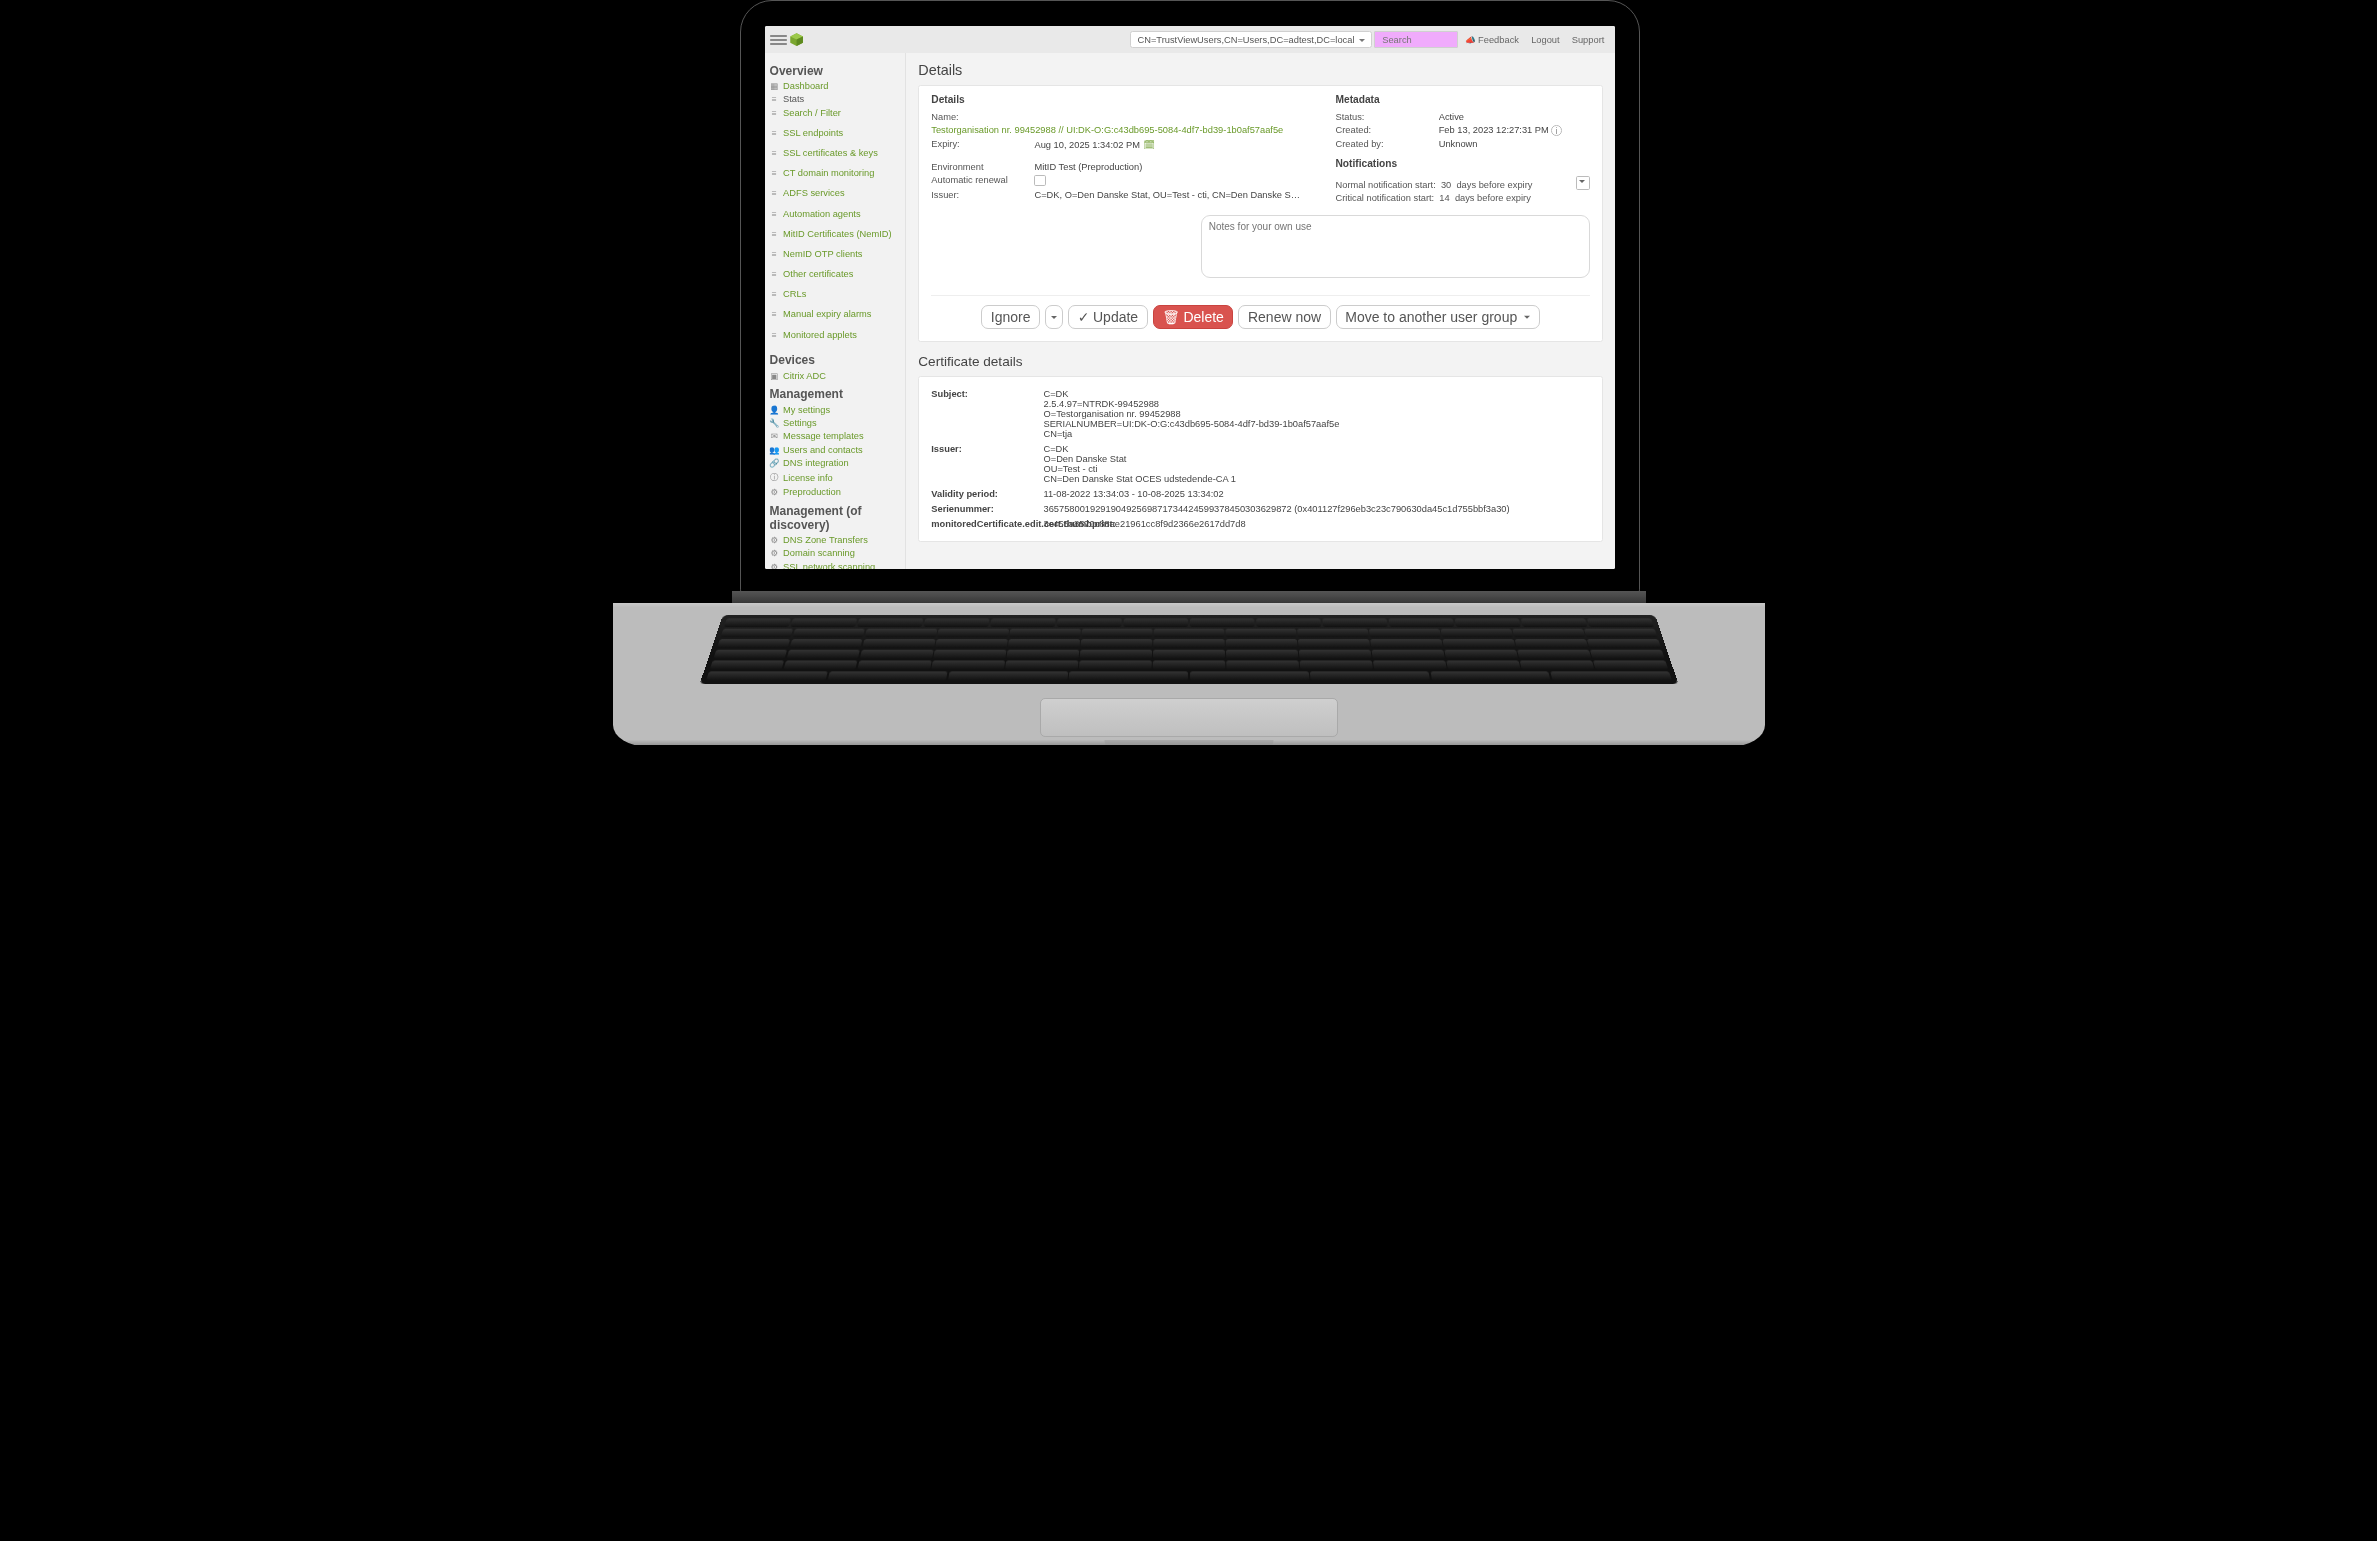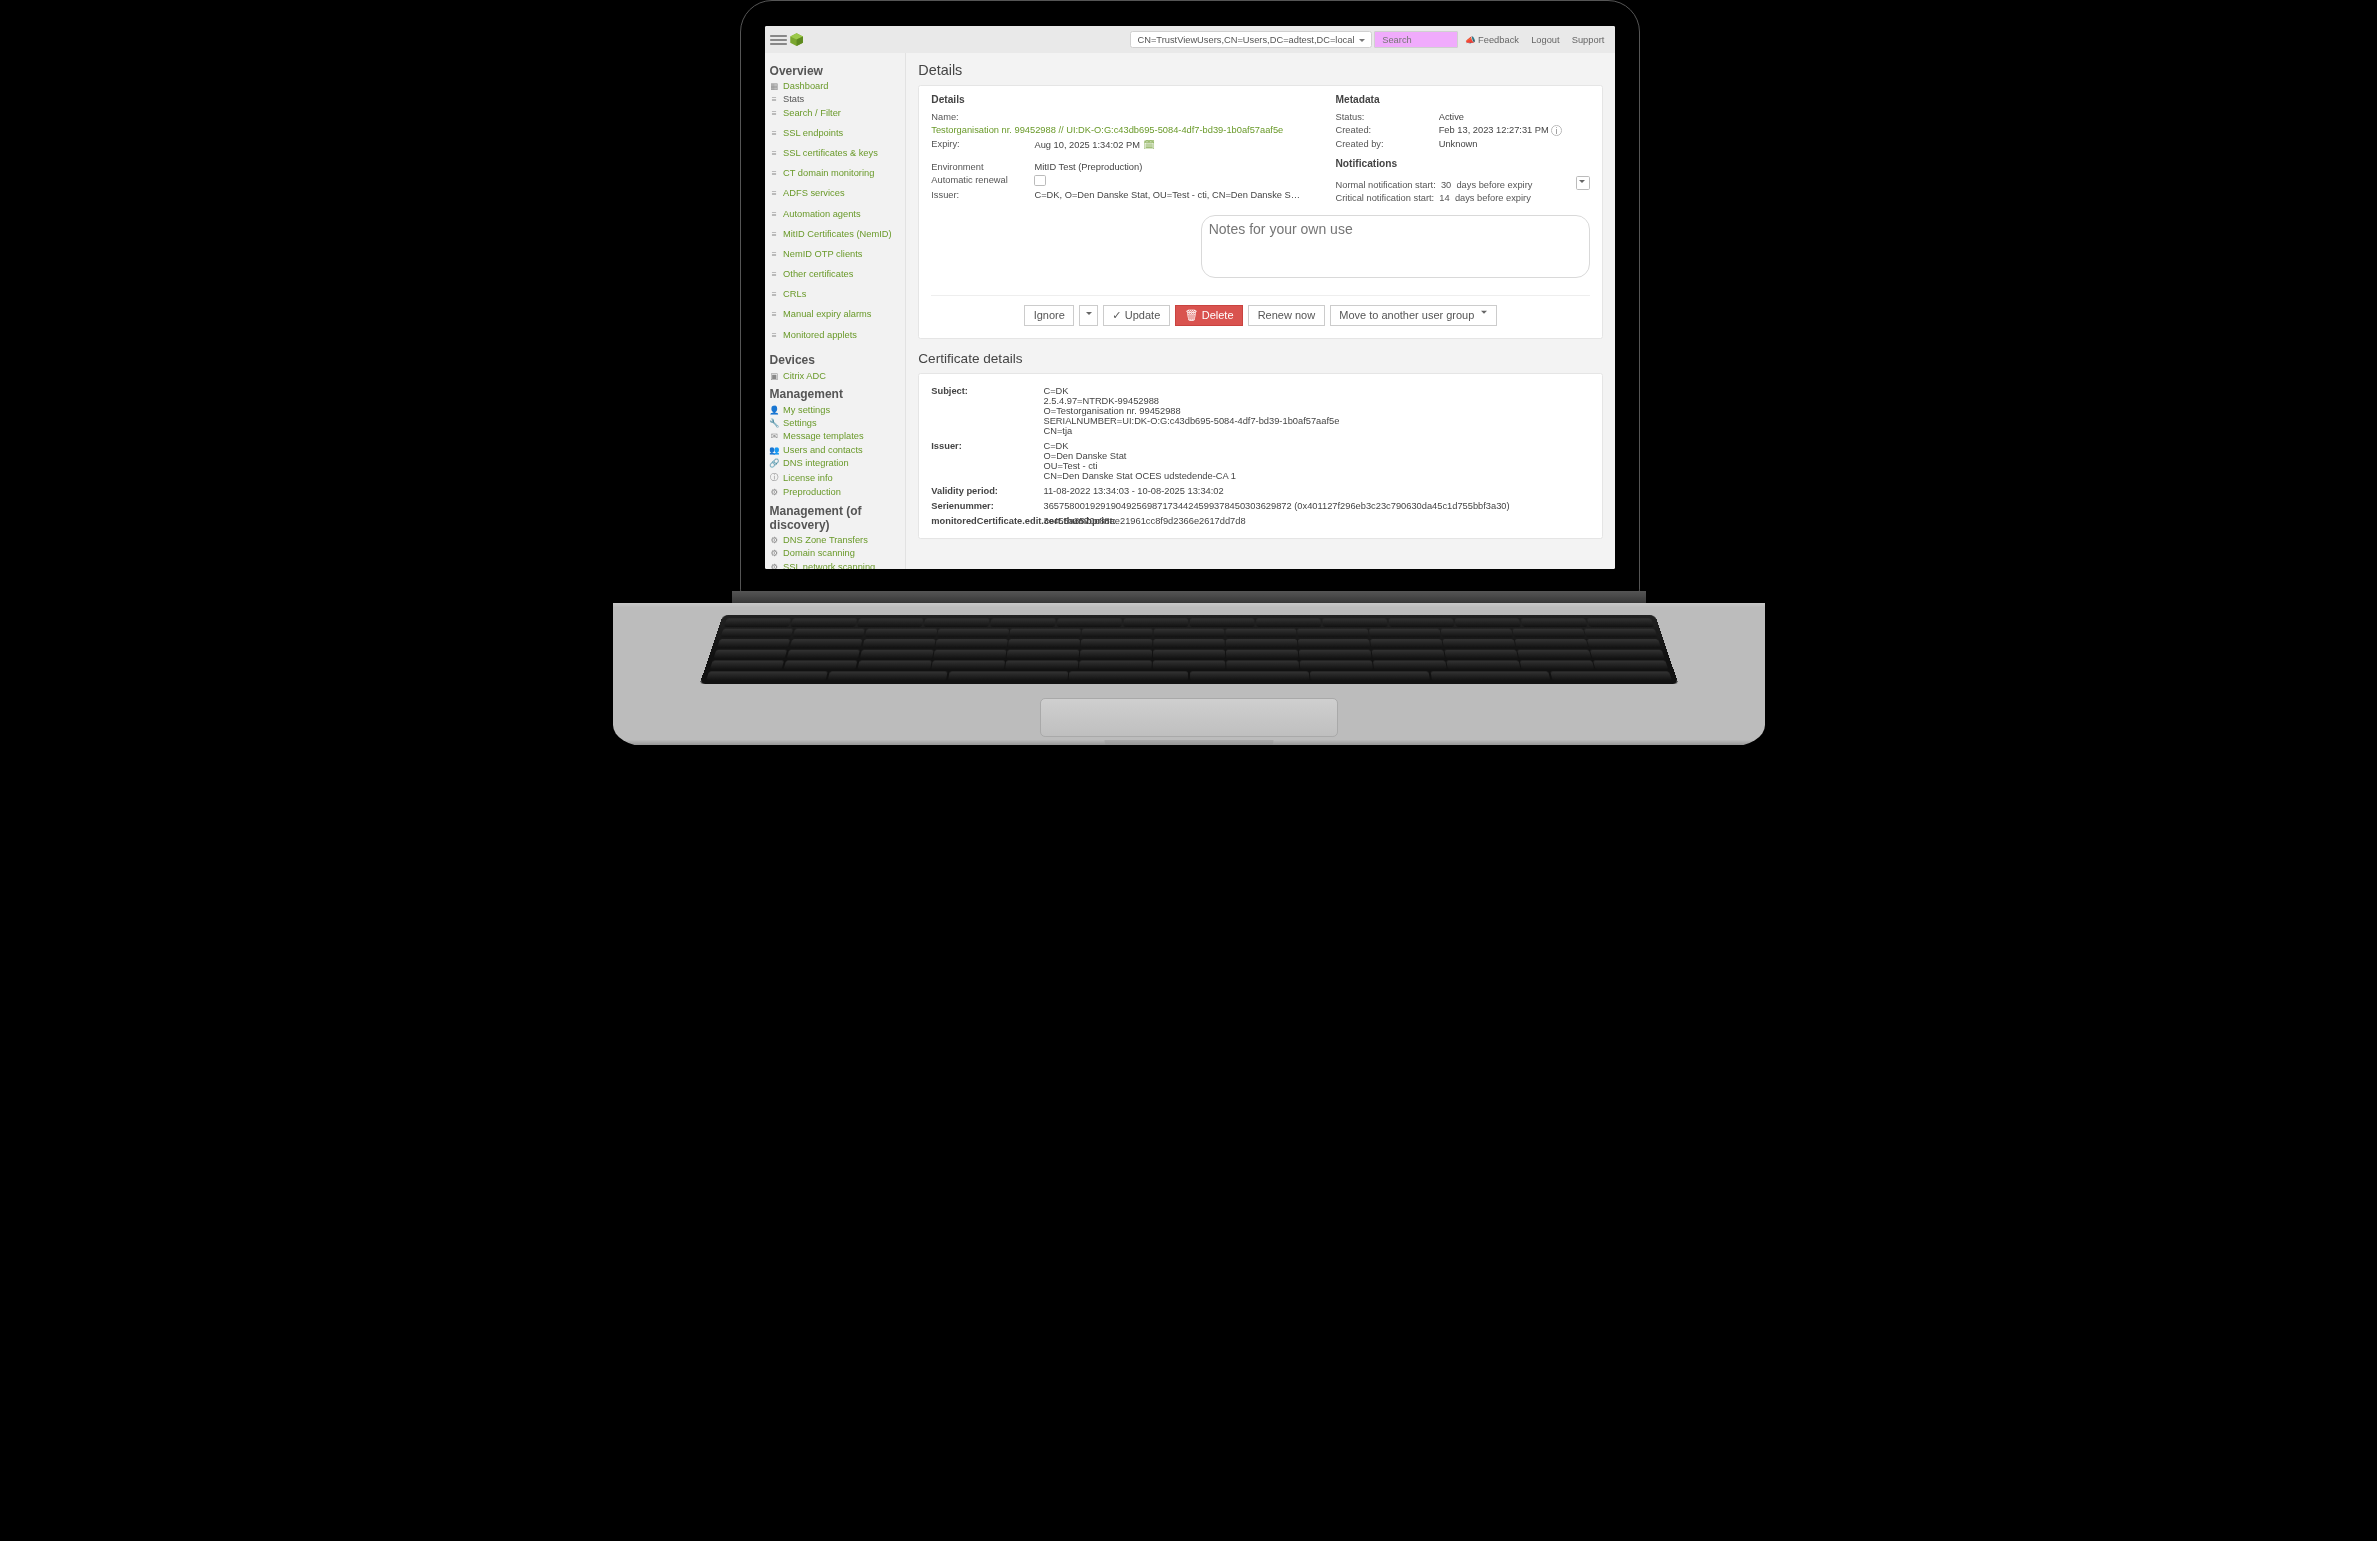--- a/index.html
+++ b/index.html
@@ -41,29 +41,29 @@
   .panel{background:#fff;border:0.8px solid #e5e5e5;border-radius:2.5px;padding:8.5px 12px 12px;margin-bottom:12px}
   .panel-cols{display:flex;gap:34px}
   .col{flex:1;min-width:0}
   .sect-title{font-weight:600;color:#444;margin:0 0 6.8px;font-size:10.2px}
   .row{display:flex;gap:10.2px;font-size:9.3px;margin:3.4px 0;align-items:flex-start}
   .lab{width:93px;color:#555}
   .val{flex:1;color:#444;overflow:hidden;text-overflow:ellipsis;white-space:nowrap}
   .val.link{color:#6a9a2a}
   .cal-ico{color:#6a9a2a;margin-left:3.4px;cursor:pointer}
   .chk{width:9.3px;height:9.3px;border:0.8px solid #bbb;border-radius:1.7px;background:#fff}
-  .notes{border:0.8px solid #d9d9d9;border-radius:14px;width:373px;height:51px;font-size:14px;color:#999;padding:5.1px 6.8px;resize:none;font-family:inherit;float:right;margin:3.4px 0 5.1px 0}
+  .notes{border:0.8px solid #d9d9d9;border-radius:9px;width:373px;height:51px;font-size:10px;color:#999;padding:5.1px 6.8px;resize:none;font-family:inherit;float:right;margin:3.4px 0 5.1px 0}
   .comment-row{display:flex;align-items:flex-start;gap:10.2px;font-size:9.3px;clear:both}
   .comment-row .lab{width:93px;margin-top:20.3px}
   .notif-row{font-size:9.3px;color:#555;margin:3.4px 0;display:flex;align-items:flex-end;justify-content:space-between}
   .down-caret{width:12px;height:12px;border:0.8px solid #bbb;border-radius:1.7px;position:relative}
   .down-caret:after{content:"";position:absolute;left:2.5px;top:3.4px;border:3.4px solid transparent;border-top-color:#666}
 
   .btnbar{display:flex;justify-content:center;gap:5.1px;margin-top:12px;padding-top:8.5px;border-top:0.8px solid #eee}
-  .btn{border:0.8px solid #ccc;background:#fff;color:#555;font-size:11px;padding:3.4px 8.5px;border-radius:0;cursor:pointer;display:inline-flex;gap:3.4px}
+  .btn{border:0.8px solid #ccc;background:#fff;color:#555;font-size:14px;padding:3.4px 8.5px;border-radius:7px;cursor:pointer;display:inline-flex;align-items:center;gap:3.4px}
   .caret-s{border:3.4px solid transparent;border-top-color:#666;margin-top:3.4px}
   .btn.danger{background:#d9534f;border-color:#c9433f;color:#fff}
   .btn.move:after{content:"";margin-left:3.4px;border:3.4px solid transparent;border-top-color:#666;display:inline-block;transform:translateY(1.7px)}
 
   h2.section2{font-size:13.6px;font-weight:400;color:#444;margin:0 0 6.8px}
   .detgrid{padding:6.8px 12px}
   .drow{display:flex;gap:10.2px;font-size:9.3px;margin:5.1px 0}
   .drow .dlab{width:102px;font-weight:600;color:#444}
   .drow .dval{flex:1;color:#444;white-space:pre-line}
   .created-info{color:#888;font-size:8.5px;margin-left:2.5px;border:0.8px solid #bbb;border-radius:50%;width:8.5px;height:8.5px;display:inline-flex;align-items:center;justify-content:center}

